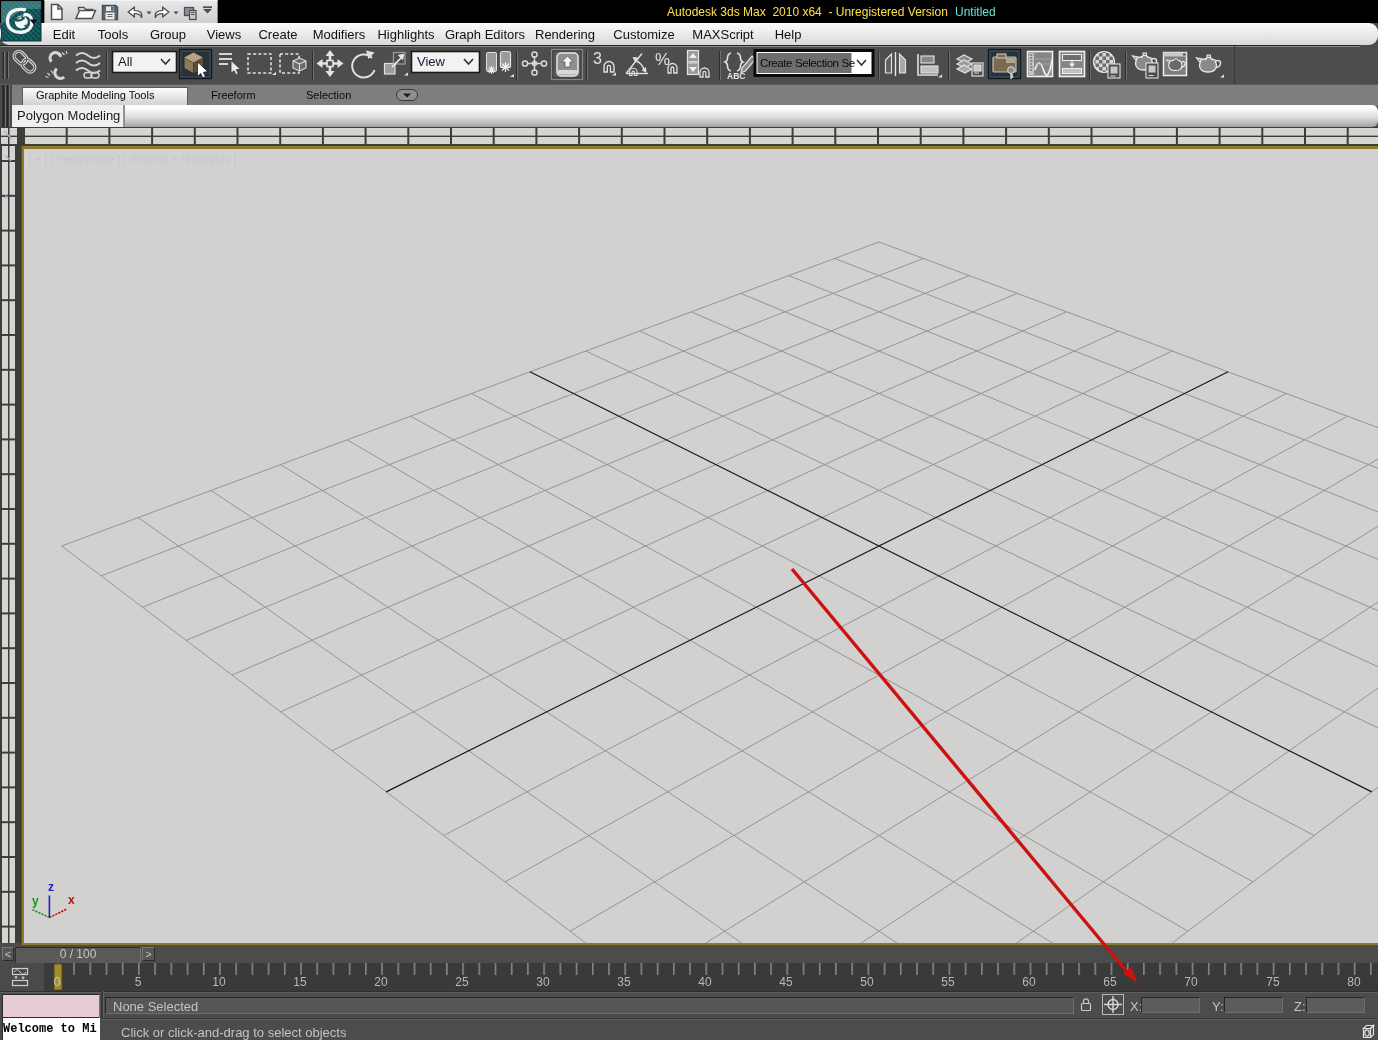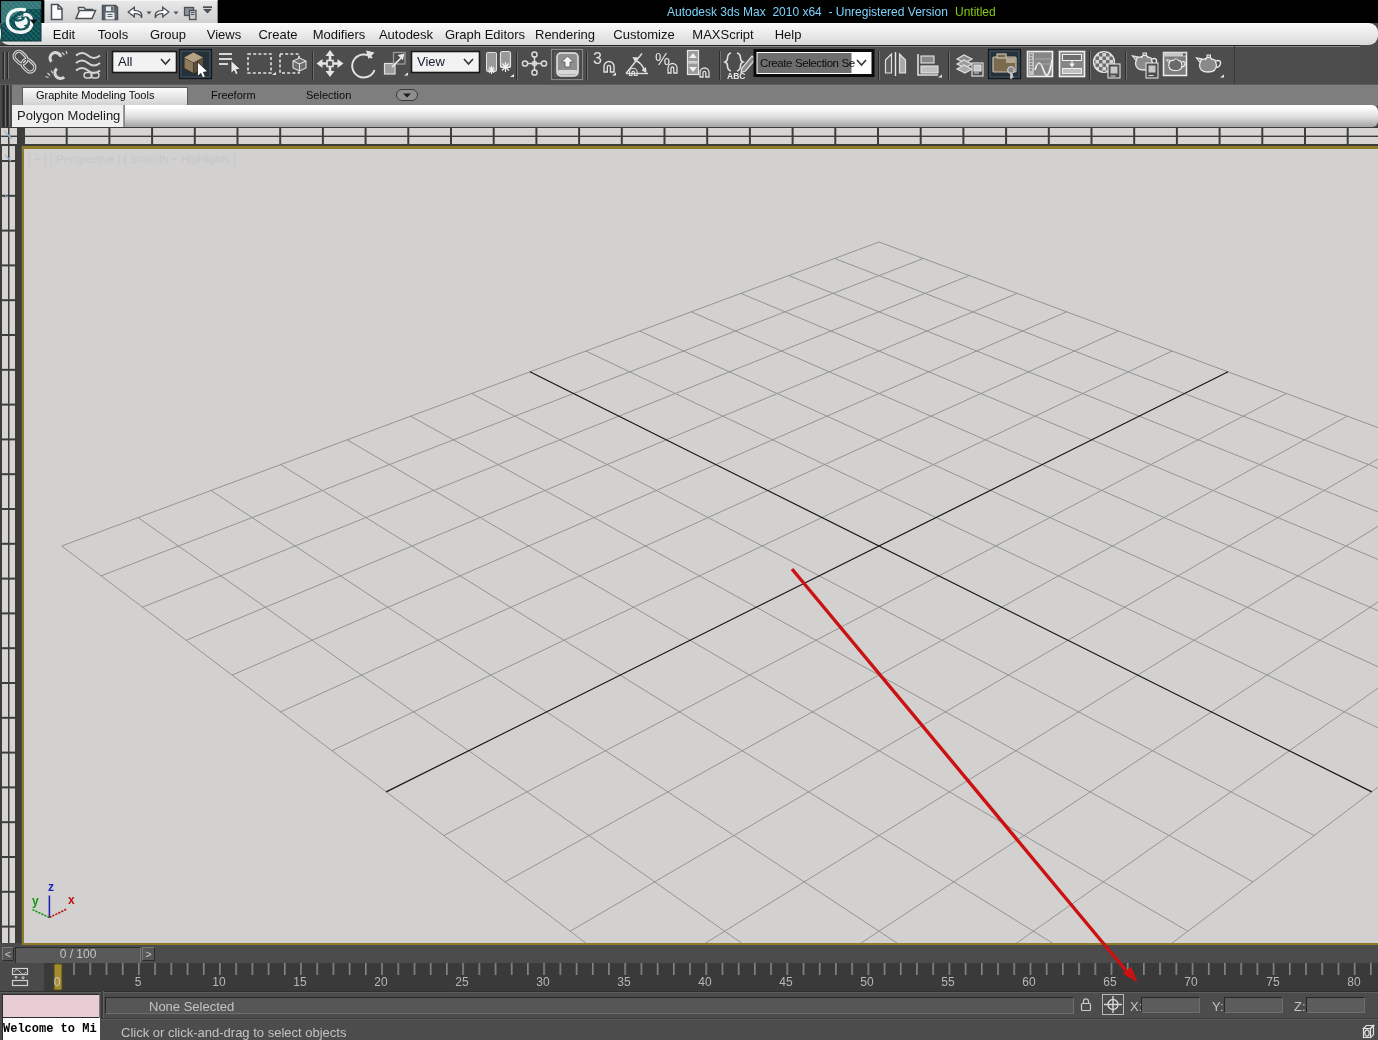--- a/index.html
+++ b/index.html
@@ -1,22 +1,22 @@
 <!DOCTYPE html>
 <html><head>
 <meta charset="utf-8">
 <style>
 html,body{margin:0;padding:0;}
 body{width:1378px;height:1040px;position:relative;overflow:hidden;
   font-family:"Liberation Sans",sans-serif;background:#4c4c4c;}
 .abs{position:absolute;}
 
 #titlebar{left:0;top:0;width:1378px;height:23px;background:#000;}
-#title{left:667px;top:5px;color:#7dd3fc;font-size:12px;white-space:pre;}
-#title2{left:955px;top:5px;color:#84cc16;font-size:12px;}
+#title{left:667px;top:5px;color:#fde047;font-size:12px;white-space:pre;}
+#title2{left:955px;top:5px;color:#5eead4;font-size:12px;}
 
 #qat{left:44px;top:0;width:172px;height:22px;background:linear-gradient(#e8e8e8,#cfcfcf);
   border:1px solid #8b8b8b;border-top-color:#f5f5f5;}
 
 #logo{left:1px;top:1px;width:39px;height:39px;background:#0e5c60;}
 
 #menubar{left:0;top:23px;width:1378px;height:22px;background:linear-gradient(#fbfbfb,#d9d9d9);border-radius:9px;}
 .menu{position:absolute;top:4px;font-size:13px;color:#111;transform:translateX(-50%);white-space:nowrap;}
 
 #toolbar{left:0;top:45px;width:1360px;height:39px;background:#4d4d4d;
@@ -81,21 +81,21 @@
 </g>
 </svg>
 </div>
 <div class="abs" id="menubar">
 <span class="menu" style="left:64px" id="m1">Edit</span>
 <span class="menu" style="left:113px" id="m2">Tools</span>
 <span class="menu" style="left:168px" id="m3">Group</span>
 <span class="menu" style="left:224px" id="m4">Views</span>
 <span class="menu" style="left:278px" id="m5">Create</span>
 <span class="menu" style="left:339px" id="m6">Modifiers</span>
-<span class="menu" style="left:406px" id="m7">Autodesk</span>
+<span class="menu" style="left:406px" id="m7">Highlights</span>
 <span class="menu" style="left:485px" id="m8">Graph Editors</span>
 <span class="menu" style="left:565px" id="m9">Rendering</span>
 <span class="menu" style="left:644px" id="m10">Customize</span>
 <span class="menu" style="left:723px" id="m11">MAXScript</span>
 <span class="menu" style="left:788px" id="m12">Help</span>
 </div>
 <div class="abs" id="logo">
 <svg width="46" height="42" style="position:absolute;left:0;top:0">
 <defs>
 <pattern id="hatch" width="5" height="5" patternUnits="userSpaceOnUse">
@@ -520,21 +520,21 @@
 <rect x="12.5" y="5.5" width="15" height="6"></rect>
 <path d="M14 9c2-3 4-3 6 0s4 3 6 0" stroke-width="1"></path>
 <rect x="12.5" y="17.5" width="15" height="5"></rect>
 <path d="M16 16v-3m0 0l-1.5 1.8m1.5-1.8l1.5 1.8" stroke-width="1"></path>
 <path d="M23 13v3m0 0l-1.5-1.8m1.5 1.8l1.5-1.8" stroke-width="1"></path>
 </g>
 </svg>
 </div>
 <div class="abs" id="statusrow">
 <div class="abs sunken" style="left:105px;top:5px;width:967px;height:15px;"></div>
-<div class="abs slab" style="left:113px;top:7px;margin-left:36px;">None Selected</div>
+<div class="abs slab" style="left:113px;top:7px;">None Selected</div>
 <svg width="50" height="20" style="position:absolute;left:1078px;top:4px">
 <g stroke="#c9c9c9" stroke-width="1.2" fill="none">
 <rect x="3.5" y="7.5" width="9" height="7" rx="1"></rect>
 <path d="M5.5 7.5v-2.2a2.5 2.5 0 0 1 5 0v2.2"></path>
 </g>
 </svg>
 <svg width="24" height="24" style="position:absolute;left:1102px;top:2px">
 <rect x="0.5" y="0.5" width="21" height="20" fill="none" stroke="#b8b8b8"></rect>
 <circle cx="11" cy="10.5" r="5" fill="none" stroke="#d8d8d8" stroke-width="1.4"></circle>
 <path d="M11 2v17M2 10.5h18" stroke="#d8d8d8" stroke-width="1.4"></path>

